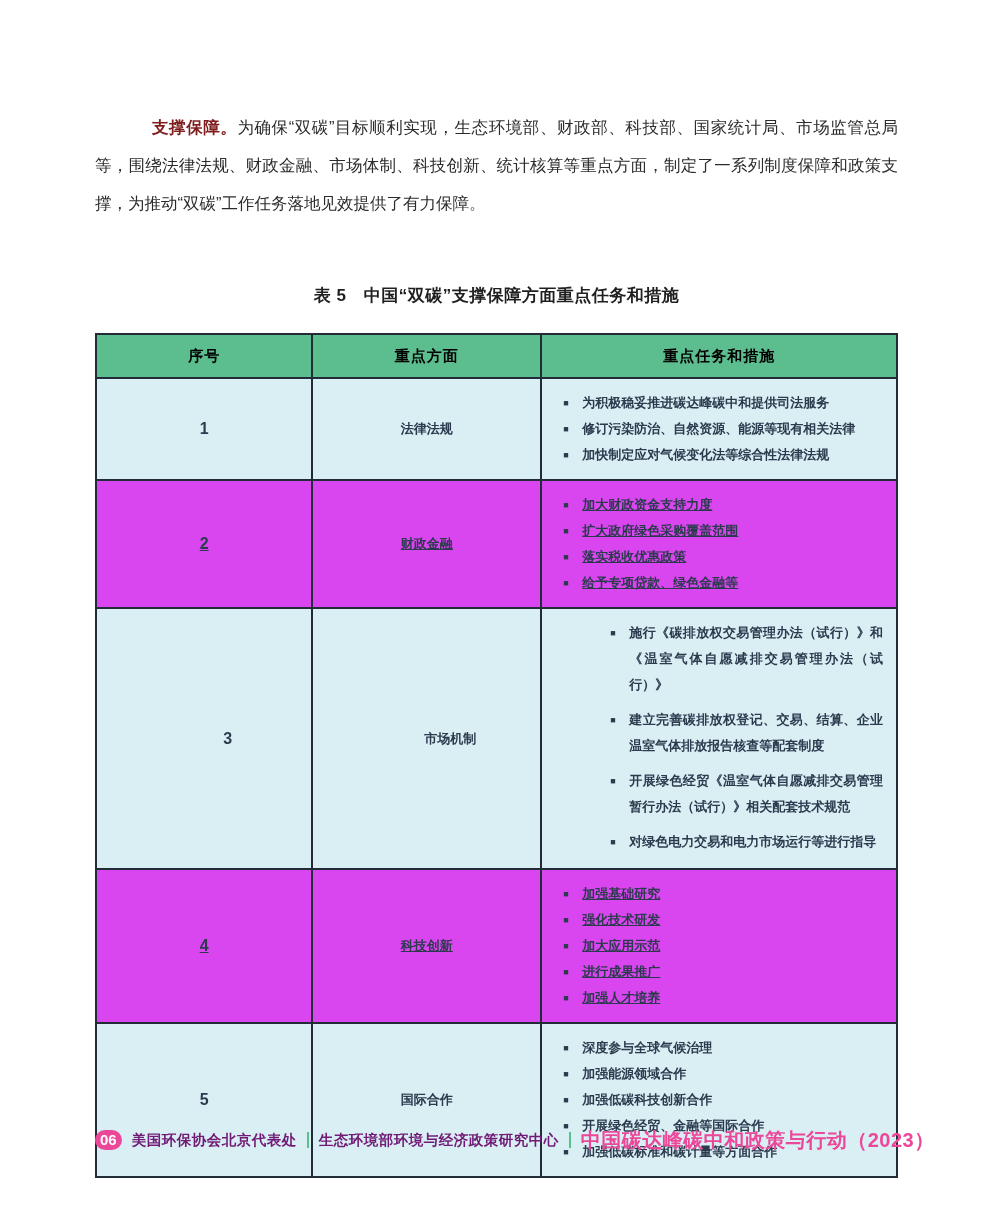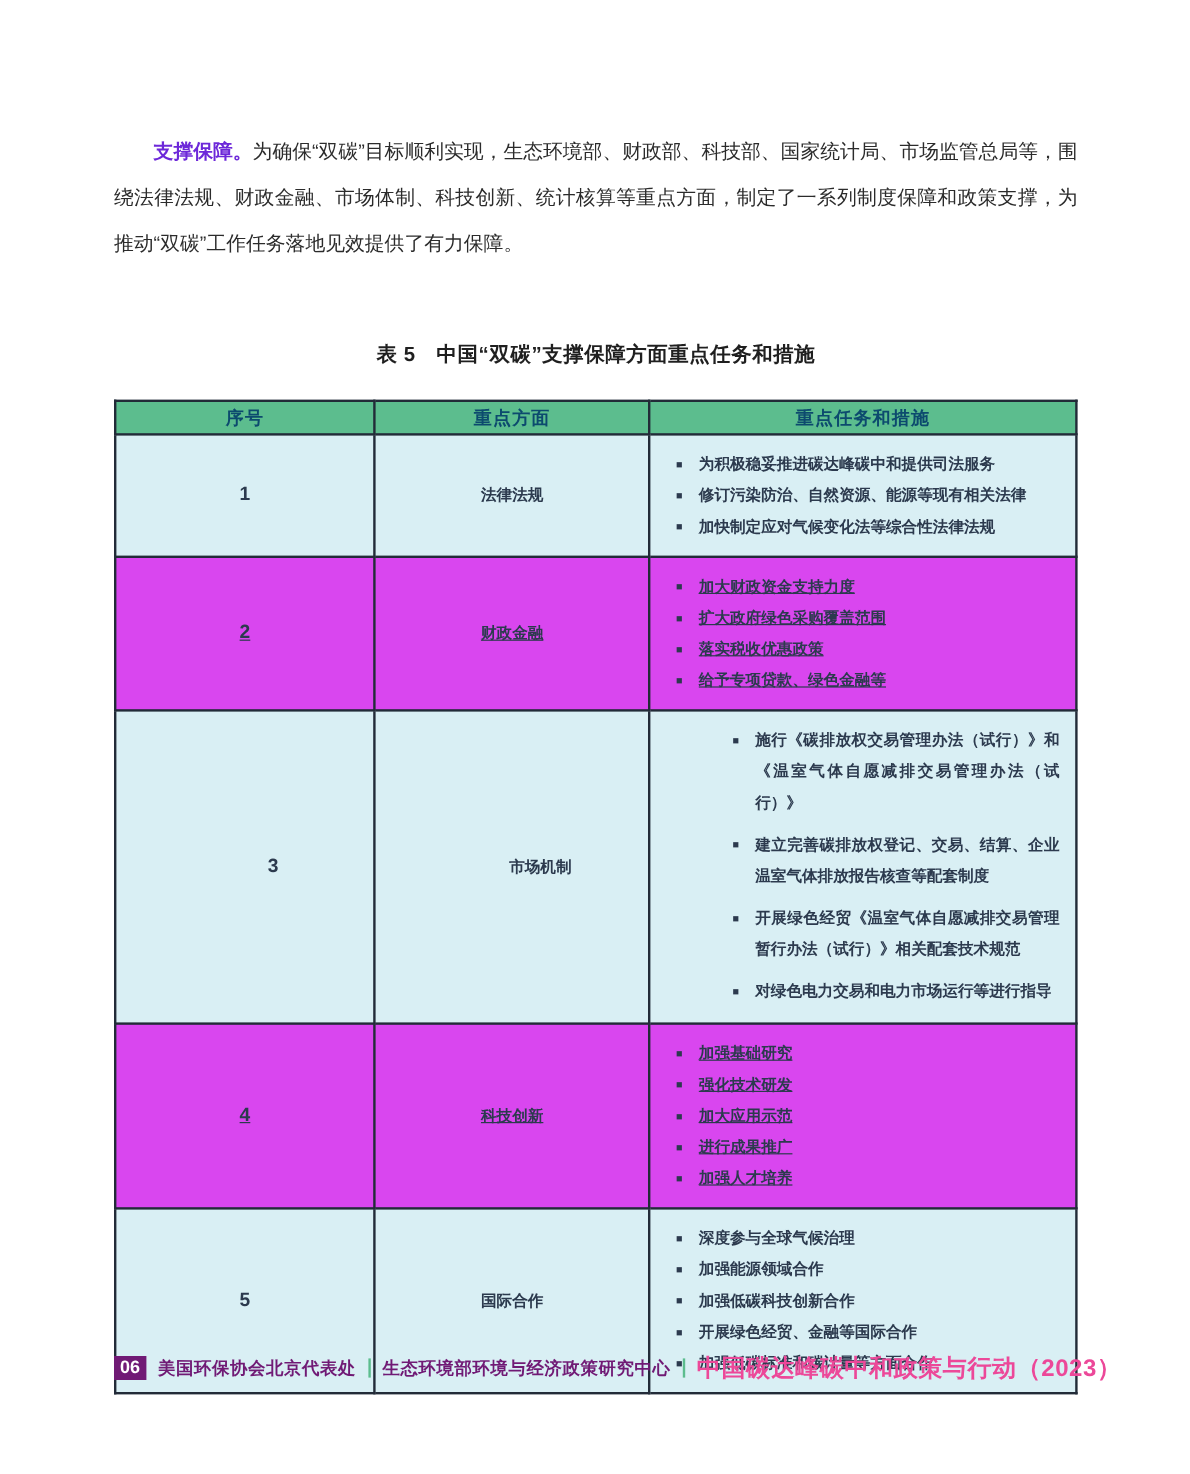--- a/index.html
+++ b/index.html
@@ -14,21 +14,21 @@
   .content { position: absolute; left: 95px; top: 108px; width: 803px; }
 
   .intro {
     margin: 0;
     font-size: 16.5px;
     line-height: 38px;
     color: #2b2b2b;
     text-align: justify;
     text-indent: 2em;
   }
-  .intro .lead { font-weight: bold; color: #6d28d9; }
+  .intro .lead { font-weight: bold; color: #7f1d1d; margin-left: 24px; }
 
   .table-title {
     margin: 62px 0 26px 0;
     text-align: center;
     font-size: 17px;
     font-weight: bold;
     color: #1f1f1f;
     letter-spacing: 0.5px;
   }
 
@@ -36,24 +36,24 @@
     width: 100%;
     border-collapse: collapse;
     table-layout: fixed;
   }
   .support-table col.c1 { width: 27%; }
   .support-table col.c2 { width: 28.6%; }
   .support-table col.c3 { width: 44.4%; }
 
   .support-table th {
     background: #5cbd8e;
-    color: #0c4a6e;
+    color: #000000;
     font-size: 15px;
     font-weight: bold;
-    height: 28px;
+    height: 44px;
     border: 2px solid #222b38;
     letter-spacing: 1px;
   }
   .support-table td {
     border: 2px solid #222b38;
     font-size: 13px;
     font-weight: bold;
     color: #2c3a4e;
     vertical-align: middle;
   }
@@ -92,26 +92,26 @@
 
   .footer {
     position: absolute;
     left: 95px; top: 1128px;
     display: flex;
     align-items: center;
     gap: 10px;
     height: 24px;
   }
   .page-badge {
-    background: #701a75;
+    background: #ec4899;
     color: #ffffff;
     font-weight: bold;
     font-size: 15px;
     padding: 2px 5px 3px 5px;
-    border-radius: 0;
+    border-radius: 10px;
     line-height: 1;
   }
   .footer-org {
     color: #701a75;
     font-weight: bold;
     font-size: 14.5px;
     letter-spacing: 0.5px;
   }
   .footer-sep {
     width: 2px; height: 16px;

